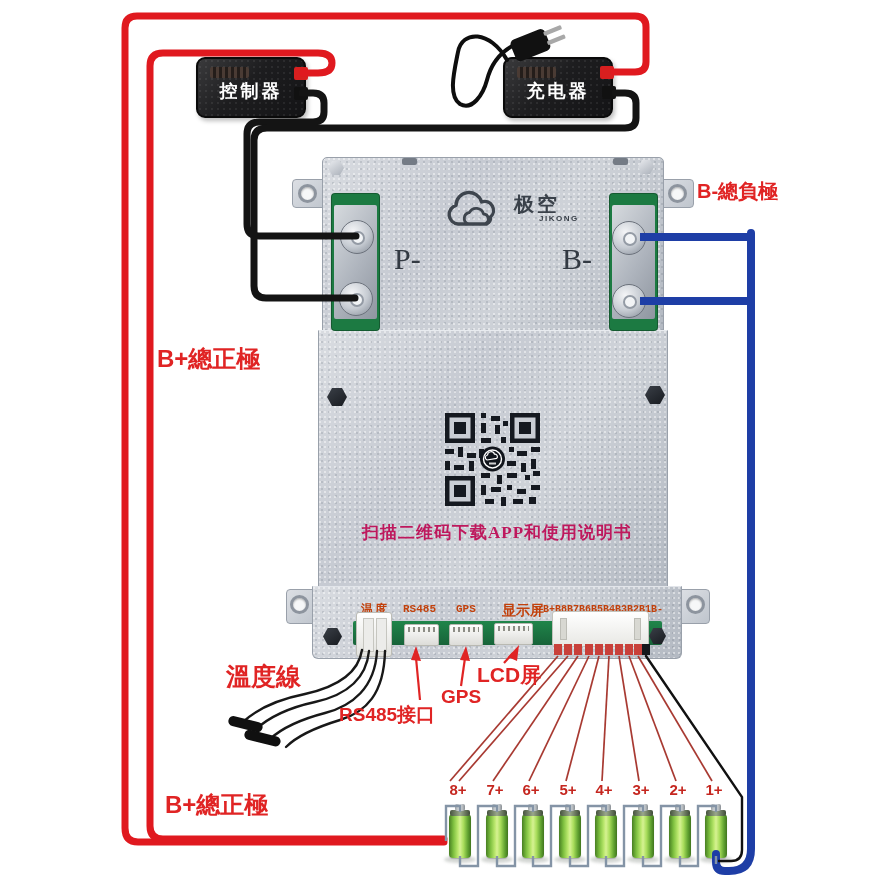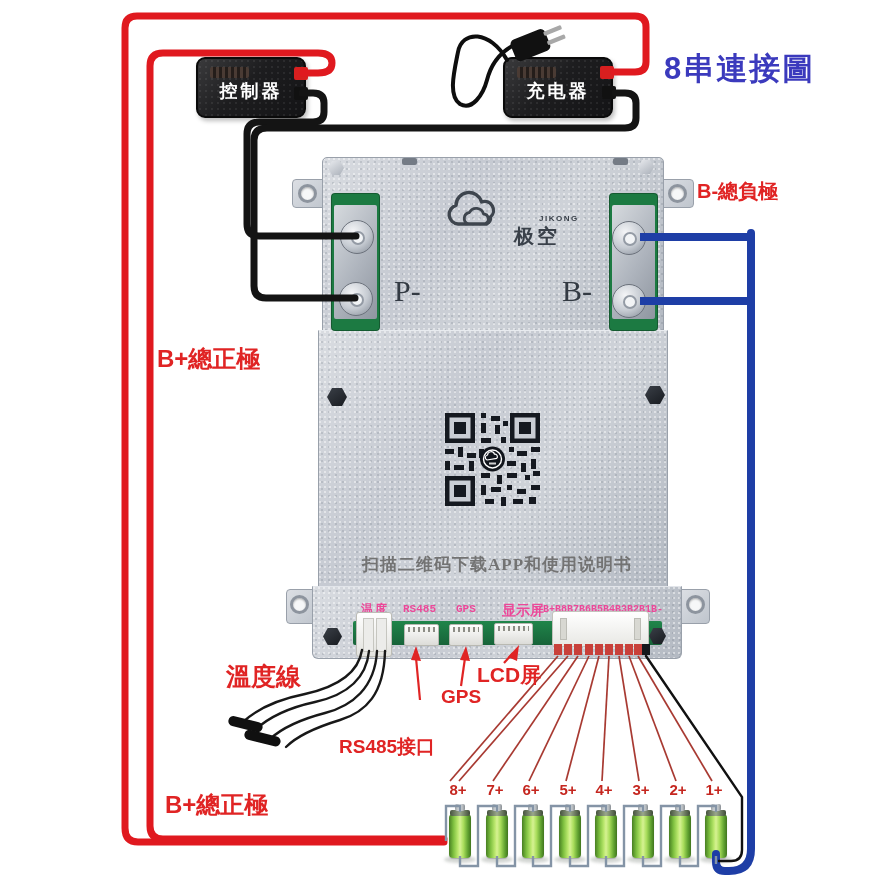--- a/index.html
+++ b/index.html
@@ -66,22 +66,22 @@
        box-shadow:0 1px 1px rgba(0,0,0,.2);}
   .bat .shadow{position:absolute;left:-5px;top:52px;width:32px;height:7px;border-radius:50%;
        background:rgba(110,120,110,.30);filter:blur(1.5px);}
   .batlab{position:absolute;width:30px;text-align:center;color:#c5261f;
        font-weight:bold;font-size:15px;}
 
   
   .redlab{position:absolute;color:#e02424;font-weight:bold;white-space:nowrap;}
 
   
-  .serif{font-family:"Liberation Serif","DejaVu Serif",serif;margin-top:32px;}
-  .portlab{position:absolute;color:#ec4899;font-weight:bold;white-space:nowrap;
+  .serif{font-family:"Liberation Serif","DejaVu Serif",serif;}
+  .portlab{position:absolute;color:#c2410c;font-weight:bold;white-space:nowrap;
        font-family:"Liberation Mono","DejaVu Sans Mono",monospace;}
   svg{display:block;}
 </style>
 </head>
 <body>
 
 <div id="stage">
 
   <div class="ear" style="left:292px;top:179px;width:34px;height:27px;"></div>
   <div class="hole" style="left:298px;top:184px;"></div>
@@ -172,21 +172,21 @@
         <rect x="56" y="84" width="5" height="9"></rect>
         <rect x="68" y="86" width="10" height="5"></rect>
         <rect x="84" y="84" width="7" height="7"></rect>
     </g>
     <circle cx="47.5" cy="46" r="12.5" fill="#11151c"></circle>
     <circle cx="47.5" cy="46" r="9" fill="none" stroke="#ffffff" stroke-width="1.4"></circle>
     <path d="M42,47 a2.6,2.6 0 0 1 0.5,-5 a3.6,3.6 0 0 1 7,-0.8 a2.5,2.5 0 0 1 2.2,4.2 z" fill="none" stroke="#ffffff" stroke-width="1.2"></path>
     <rect x="44" y="49.5" width="7" height="2" fill="#ffffff" opacity=".8"></rect>
   </svg>
 
-  <div class="abs serif" style="left:333px;top:521px;width:328px;text-align:center;font-size:17px;font-weight:bold;letter-spacing:1px;color:#737373;">扫描二维码下载APP和使用说明书</div>
+  <div class="abs serif" style="left:333px;top:521px;width:328px;text-align:center;font-size:17px;font-weight:bold;letter-spacing:1px;color:#be185d;">扫描二维码下载APP和使用说明书</div>
 
   <div class="portlab" style="left:361px;top:601px;font-size:12px;letter-spacing:2px;">温度</div>
   <div class="portlab" style="left:403px;top:603px;font-size:11px;">RS485</div>
   <div class="portlab" style="left:456px;top:603px;font-size:11px;">GPS</div>
   <div class="portlab" style="left:502px;top:602px;font-size:14px;">显示屏</div>
   <div class="portlab" style="left:543px;top:604px;font-size:10px;">B+B8B7B6B5B4B3B2B1B-</div>
 
   <div class="abs" style="left:353px;top:621px;width:309px;height:24px;background:linear-gradient(#20854a,#176339);border-radius:2px;"></div>
 
   <div class="abs" style="left:356px;top:612px;width:34px;height:43px;background:linear-gradient(#ffffff,#e2e2de);border:1px solid #bdbdb6;border-radius:3px;">
@@ -360,23 +360,22 @@
     <g stroke="#e02424" stroke-width="2.2" fill="#e02424">
       <path d="M420,700 L416,658" fill="none"></path>
         <polygon points="411,660 421,661 416,646" stroke="none"></polygon>
       <path d="M461,686 L465,658" fill="none"></path>
         <polygon points="460,660 470,661 466,646" stroke="none"></polygon>
       <path d="M504,663 L513,653" fill="none"></path>
         <polygon points="508,657 517,661 519,645" stroke="none"></polygon>
     </g>
   </svg>
 
-  <div class="abs" style="left:664px;top:48px;font-size:31px;font-weight:bold;color:#3b3abd;letter-spacing:2px;">8串連接圖</div>
 
   <div class="redlab" style="left:697px;top:178px;font-size:20px;">B-總負極</div>
   <div class="redlab" style="left:157px;top:343px;font-size:24px;">B+總正極</div>
   <div class="redlab" style="left:165px;top:789px;font-size:24px;">B+總正極</div>
   <div class="redlab" style="left:226px;top:660px;font-size:25px;">溫度線</div>
-  <div class="redlab" style="left:339px;top:702px;font-size:19px;margin-top:32px;">RS485接口</div>
+  <div class="redlab" style="left:339px;top:702px;font-size:19px;">RS485接口</div>
   <div class="redlab" style="left:441px;top:686px;font-size:19px;">GPS</div>
   <div class="redlab" style="left:477px;top:661px;font-size:21px;">LCD屏</div>
 
 </div>
 
 </body></html>

